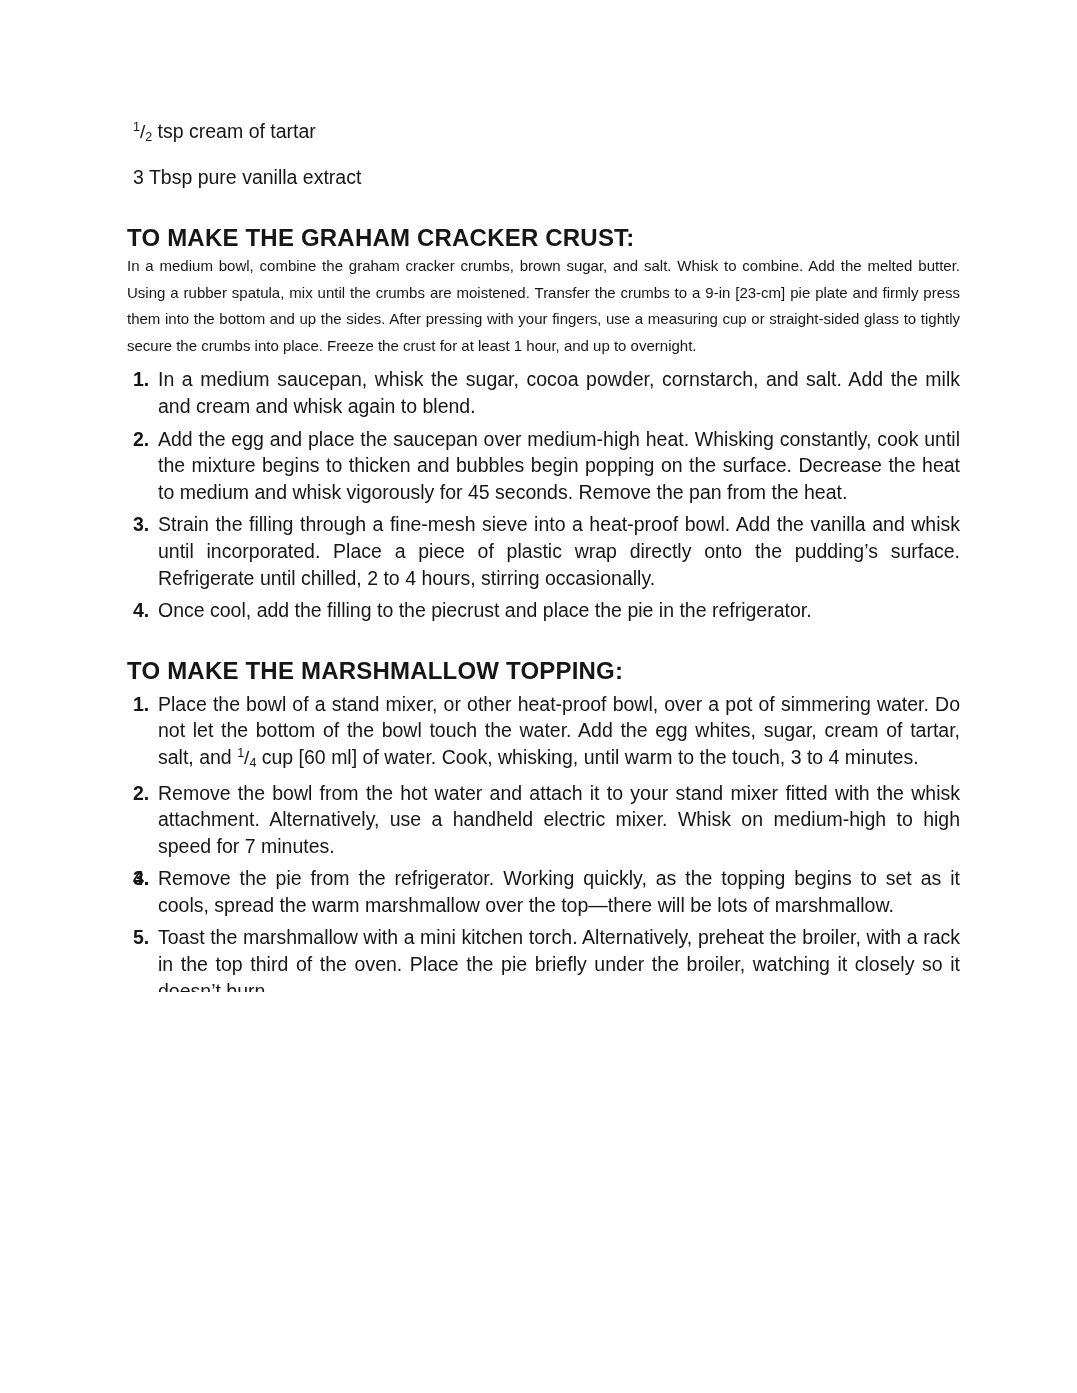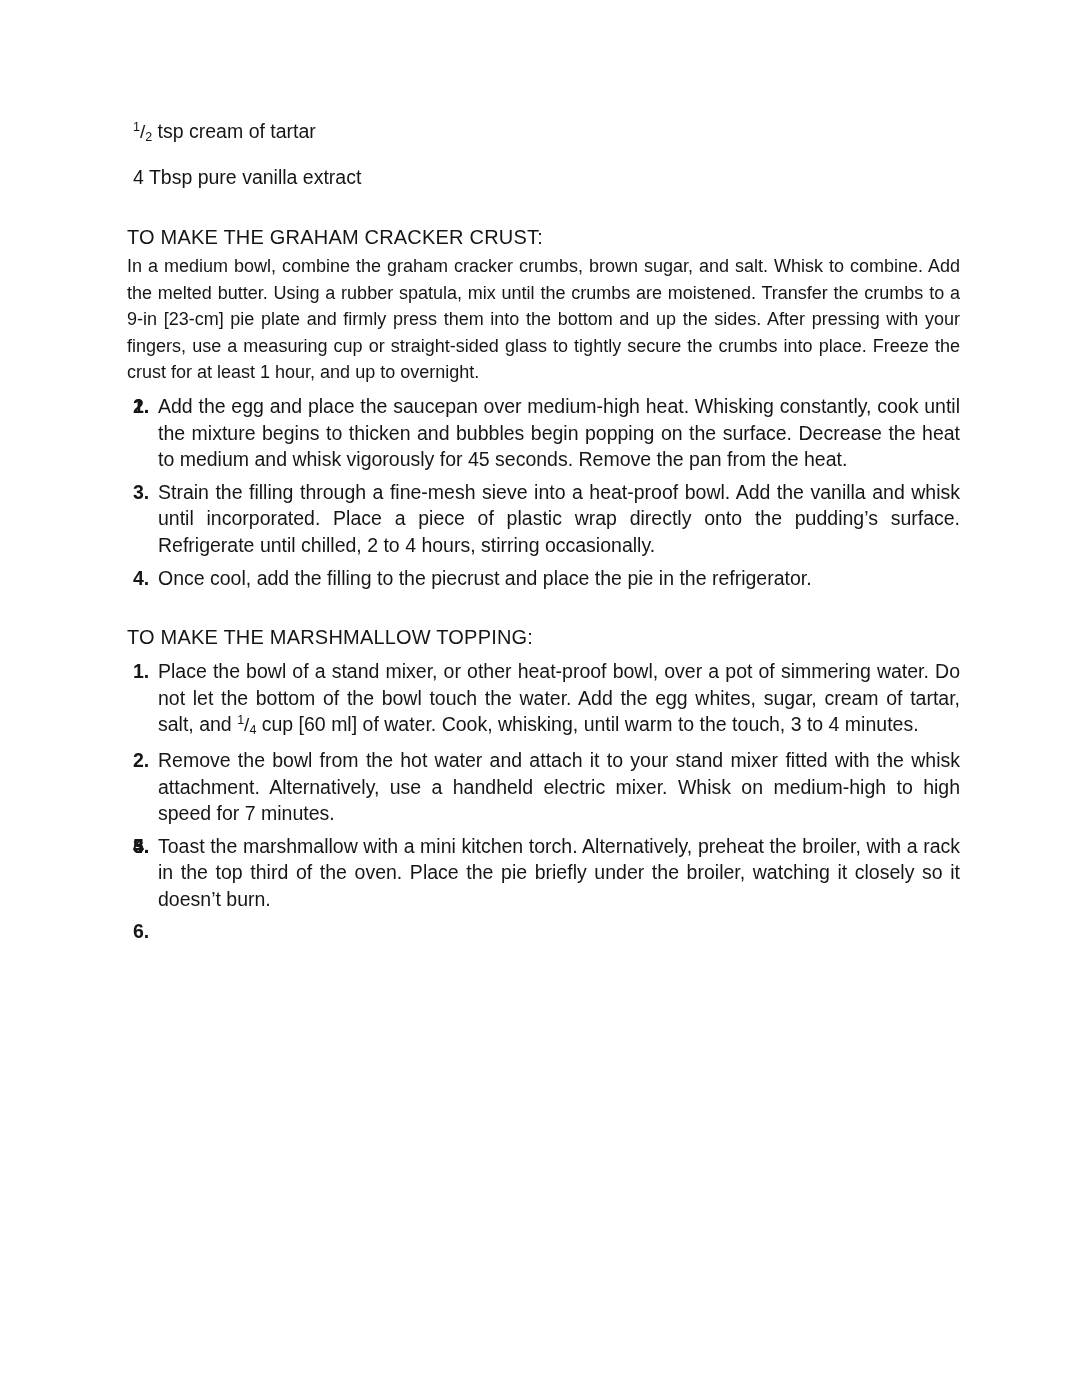--- a/index.html
+++ b/index.html
@@ -38,29 +38,29 @@
   .frac .fs {
     display: inline-block;
     font-size: 19px;
   }
   .frac .fd {
     display: inline-block;
     font-size: 12.5px;
     transform: translateY(3px);
   }
   .heading {
-    font-size: 20px;
-    font-weight: 400;
+    font-size: 24px;
+    font-weight: 700;
     letter-spacing: 0.2px;
     line-height: 27px;
     margin: 33px 0 0 0;
   }
   .para {
     margin-top: 2px;
-    font-size: 18px;
+    font-size: 15px;
     line-height: 26.6px;
     text-align: justify;
   }
   .steps {
     margin-top: 7px;
     margin-left: 7px;
   }
   .step {
     position: relative;
     padding-left: 24px;
@@ -82,33 +82,33 @@
 </head>
 <body>
 
 <div class="page">
 
   <div class="ingredients">
     <div class="ingredient">
       <span class="frac"><span class="fn">1</span><span class="fs">/</span><span class="fd">2</span></span><span> tsp cream of tartar</span>
     </div>
     <div class="ingredient">
-      <span>4 Tbsp pure vanilla extract</span>
+      <span>3 Tbsp pure vanilla extract</span>
     </div>
   </div>
 
   <div>
     <div class="heading">TO MAKE THE GRAHAM CRACKER CRUST:</div>
     <div class="para">In a medium bowl, combine the graham cracker crumbs, brown sugar, and salt. Whisk to combine. Add the melted butter. Using a rubber spatula, mix until the crumbs are moistened. Transfer the crumbs to a 9-in [23-cm] pie plate and firmly press them into the bottom and up the sides. After pressing with your fingers, use a measuring cup or straight-sided glass to tightly secure the crumbs into place. Freeze the crust for at least 1 hour, and up to overnight.</div>
   </div>
 
   <div>
     <div class="steps">
       <div class="step">
-        <span class="step-num">1.</span>
+        <span class="step-num">1.</span><span>In a medium saucepan, whisk the sugar, cocoa powder, cornstarch, and salt. Add the milk and cream and whisk again to blend.</span>
       </div>
       <div class="step">
         <span class="step-num">2.</span><span>Add the egg and place the saucepan over medium-high heat. Whisking constantly, cook until the mixture begins to thicken and bubbles begin popping on the surface. Decrease the heat to medium and whisk vigorously for 45 seconds. Remove the pan from the heat.</span>
       </div>
       <div class="step">
         <span class="step-num">3.</span><span>Strain the filling through a fine-mesh sieve into a heat-proof bowl. Add the vanilla and whisk until incorporated. Place a piece of plastic wrap directly onto the pudding’s surface. Refrigerate until chilled, 2 to 4 hours, stirring occasionally.</span>
       </div>
       <div class="step">
         <span class="step-num">4.</span><span>Once cool, add the filling to the piecrust and place the pie in the refrigerator.</span>
       </div>
@@ -121,21 +121,21 @@
       <div class="step">
         <span class="step-num">1.</span><span>Place the bowl of a stand mixer, or other heat-proof bowl, over a pot of simmering water. Do not let the bottom of the bowl touch the water. Add the egg whites, sugar, cream of tartar, salt, and </span><span class="frac"><span class="fn">1</span><span class="fs">/</span><span class="fd">4</span></span><span> cup [60 ml] of water. Cook, whisking, until warm to the touch, 3 to 4 minutes.</span>
       </div>
       <div class="step">
         <span class="step-num">2.</span><span>Remove the bowl from the hot water and attach it to your stand mixer fitted with the whisk attachment. Alternatively, use a handheld electric mixer. Whisk on medium-high to high speed for 7 minutes.</span>
       </div>
       <div class="step">
         <span class="step-num">3.</span>
       </div>
       <div class="step">
-        <span class="step-num">4.</span>
+        <span class="step-num">4.</span><span>Remove the pie from the refrigerator. Working quickly, as the topping begins to set as it cools, spread the warm marshmallow over the top—there will be lots of marshmallow.</span>
       </div>
       <div class="step">
         <span class="step-num">5.</span><span>Toast the marshmallow with a mini kitchen torch. Alternatively, preheat the broiler, with a rack in the top third of the oven. Place the pie briefly under the broiler, watching it closely so it doesn’t burn.</span>
       </div>
       <div class="step justify-last">
         <span class="step-num">6.</span>
       </div>
     </div>
   </div>
 

